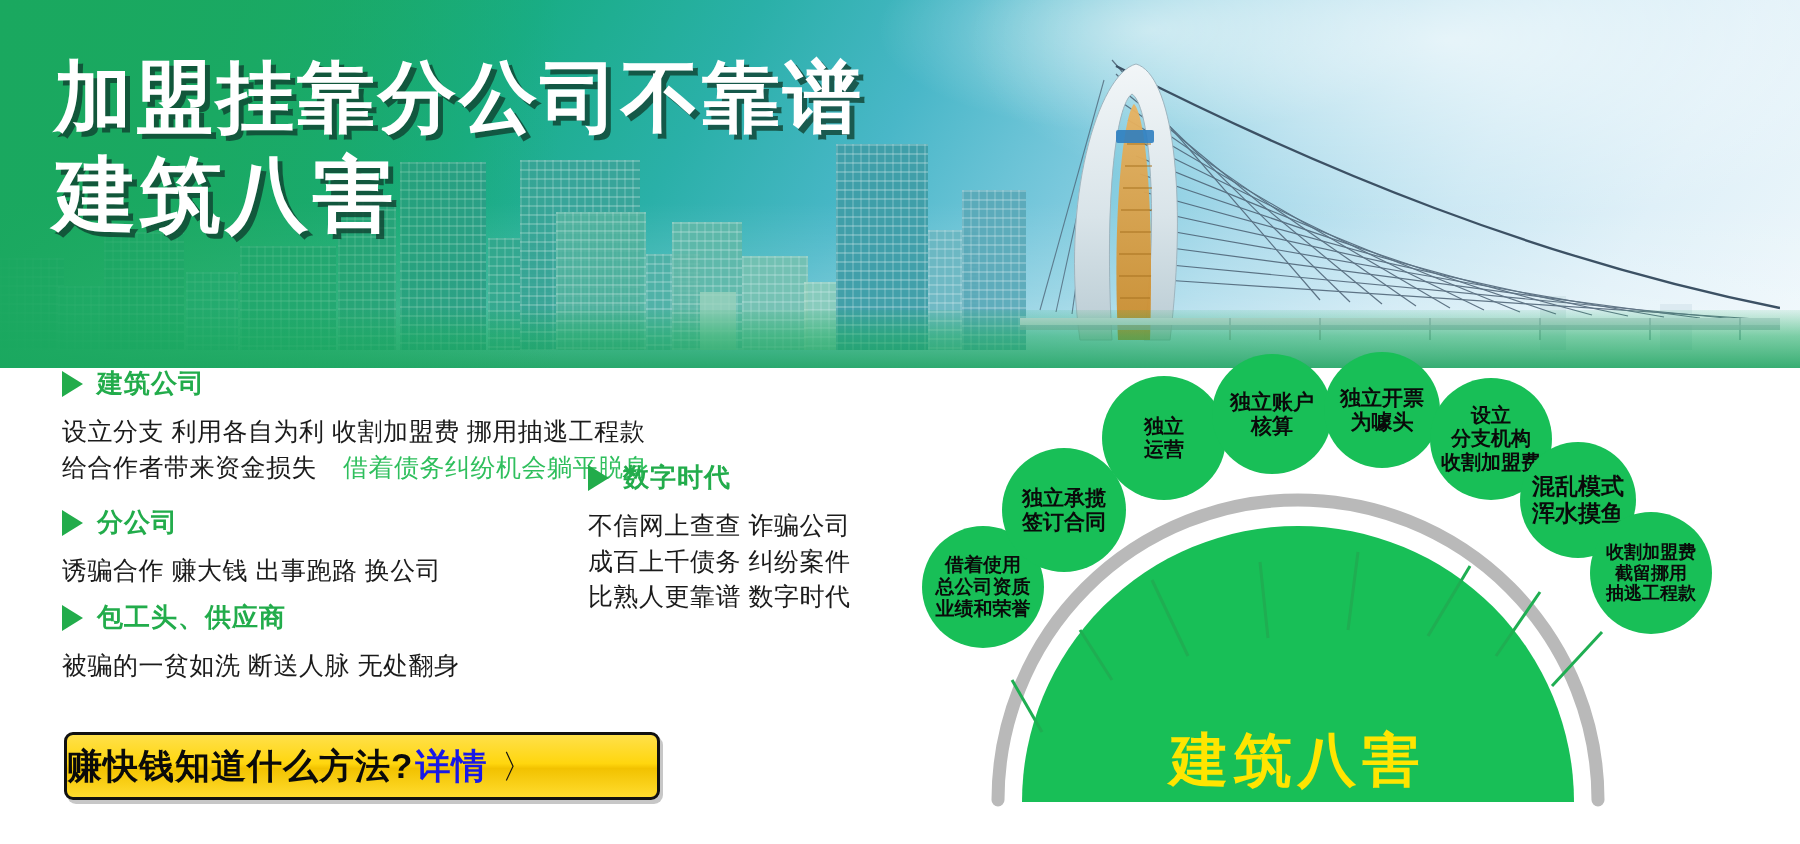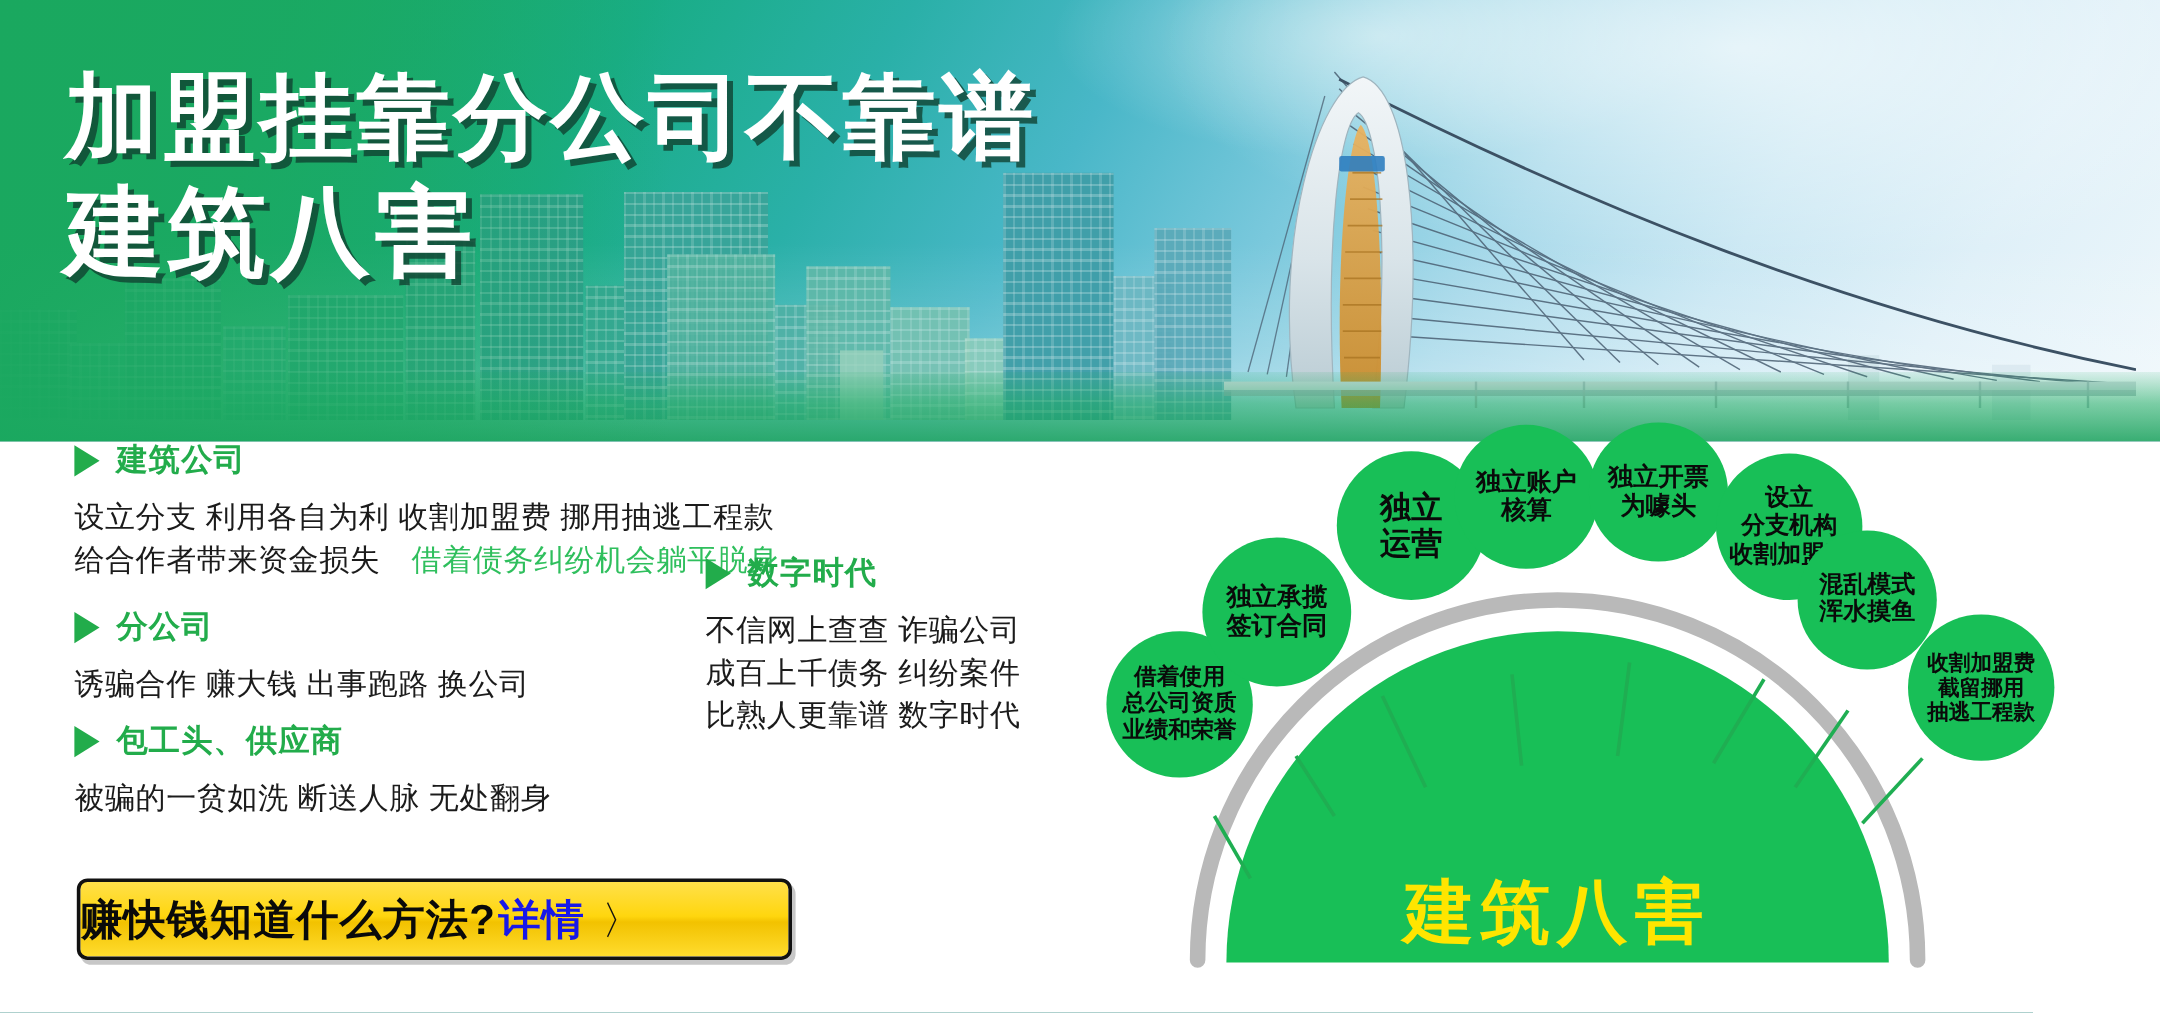--- a/index.html
+++ b/index.html
@@ -317,21 +317,21 @@
       </div>
     </div>
 
     <div class="bubble" style="left:72px;top:68px;width:124px;height:124px;font-size:21px;">
       <div>
         <div>独立承揽</div>
         <div>签订合同</div>
       </div>
     </div>
 
-    <div class="bubble" style="left:184px;top:-4px;width:124px;height:124px;font-size:26px;">
+    <div class="bubble" style="left:172px;top:-4px;width:124px;height:124px;font-size:20px;">
       <div>
         <div>独立</div>
         <div>运营</div>
       </div>
     </div>
 
     <div class="bubble" style="left:282px;top:-26px;width:120px;height:120px;font-size:21px;">
       <div>
         <div>独立账户</div>
         <div>核算</div>
@@ -346,21 +346,21 @@
     </div>
 
     <div class="bubble" style="left:500px;top:-2px;width:122px;height:122px;font-size:20px;">
       <div>
         <div>设立</div>
         <div>分支机构</div>
         <div>收割加盟费</div>
       </div>
     </div>
 
-    <div class="bubble" style="left:568px;top:62px;width:116px;height:116px;font-size:20px;font-family:Liberation Mono, monospace;">
+    <div class="bubble" style="left:590px;top:62px;width:116px;height:116px;font-size:23px;">
       <div>
         <div>混乱模式</div>
         <div>浑水摸鱼</div>
       </div>
     </div>
 
     <div class="bubble" style="left:660px;top:132px;width:122px;height:122px;font-size:18px;">
       <div>
         <div>收割加盟费</div>
         <div>截留挪用</div>

